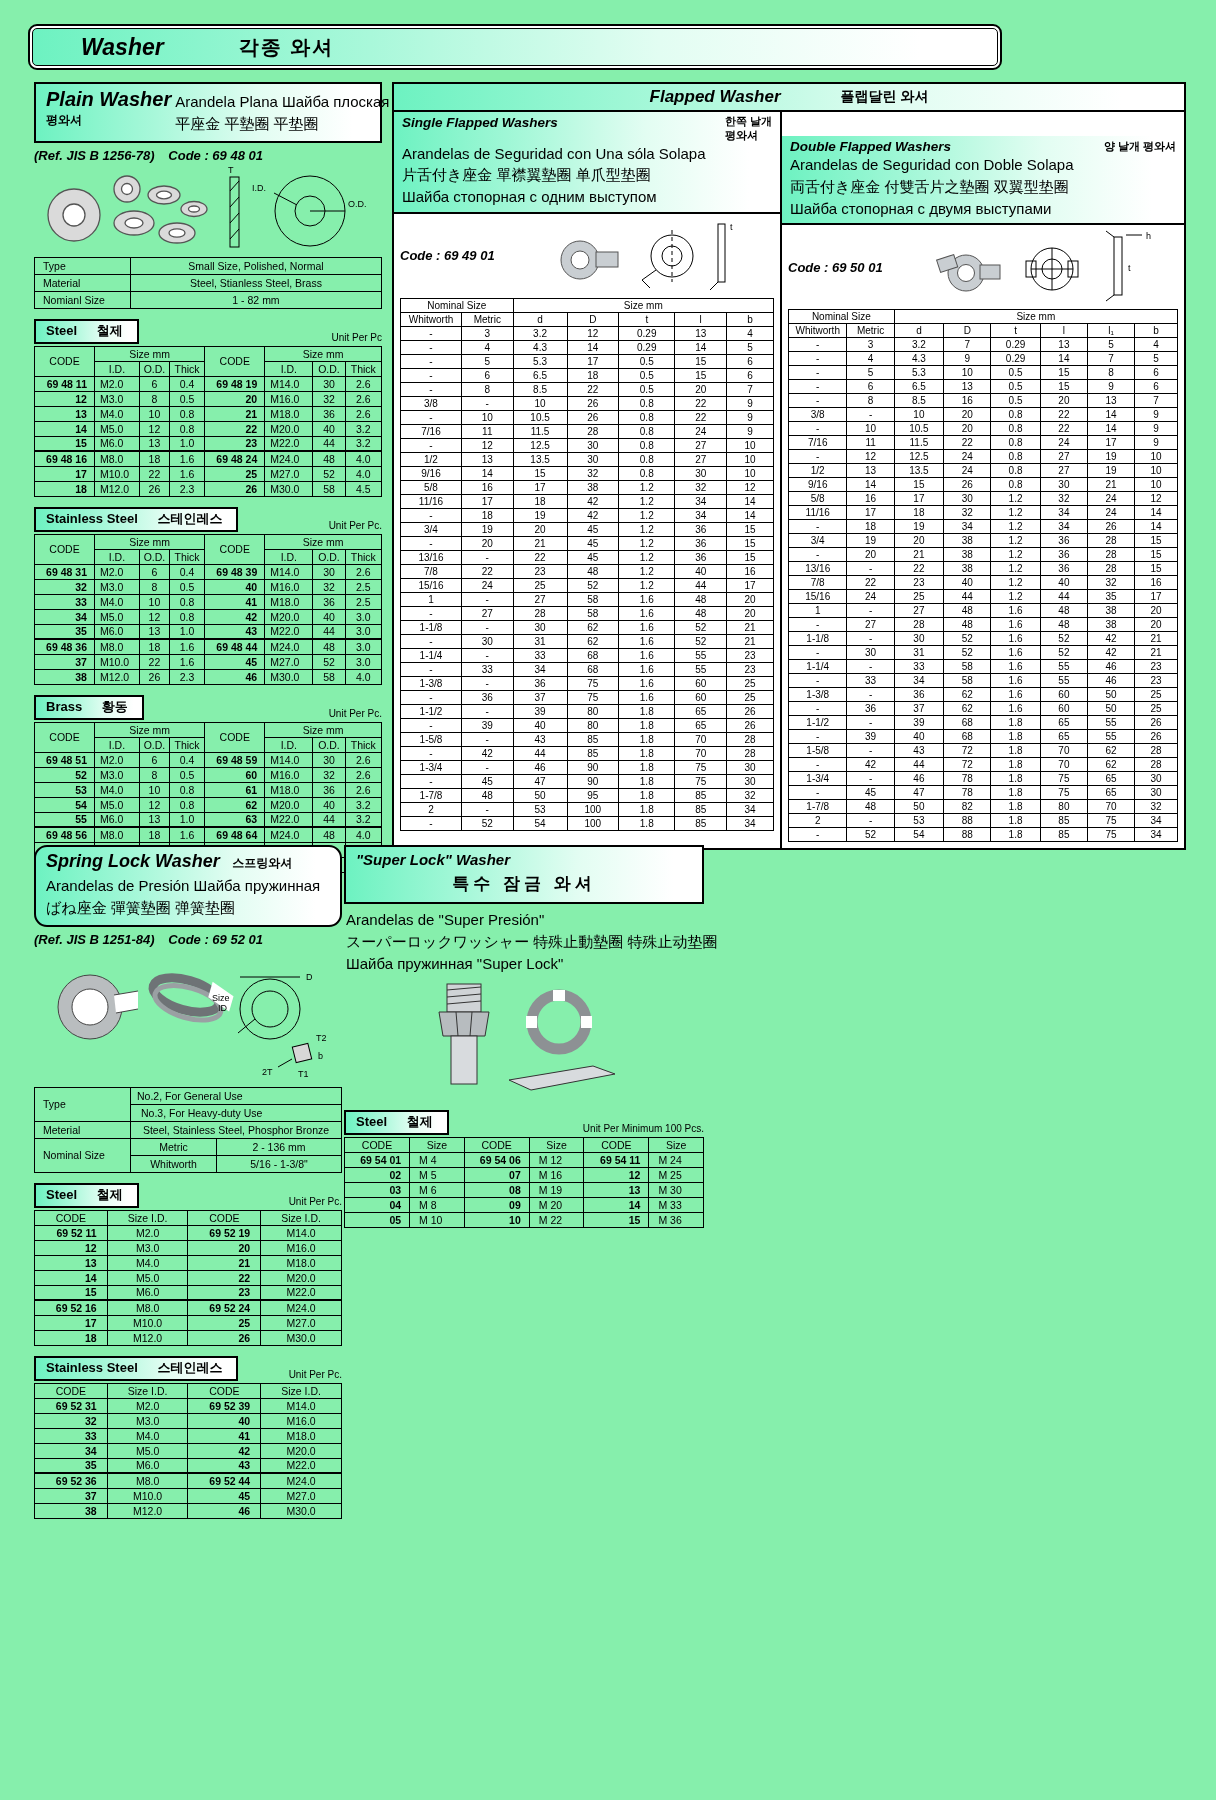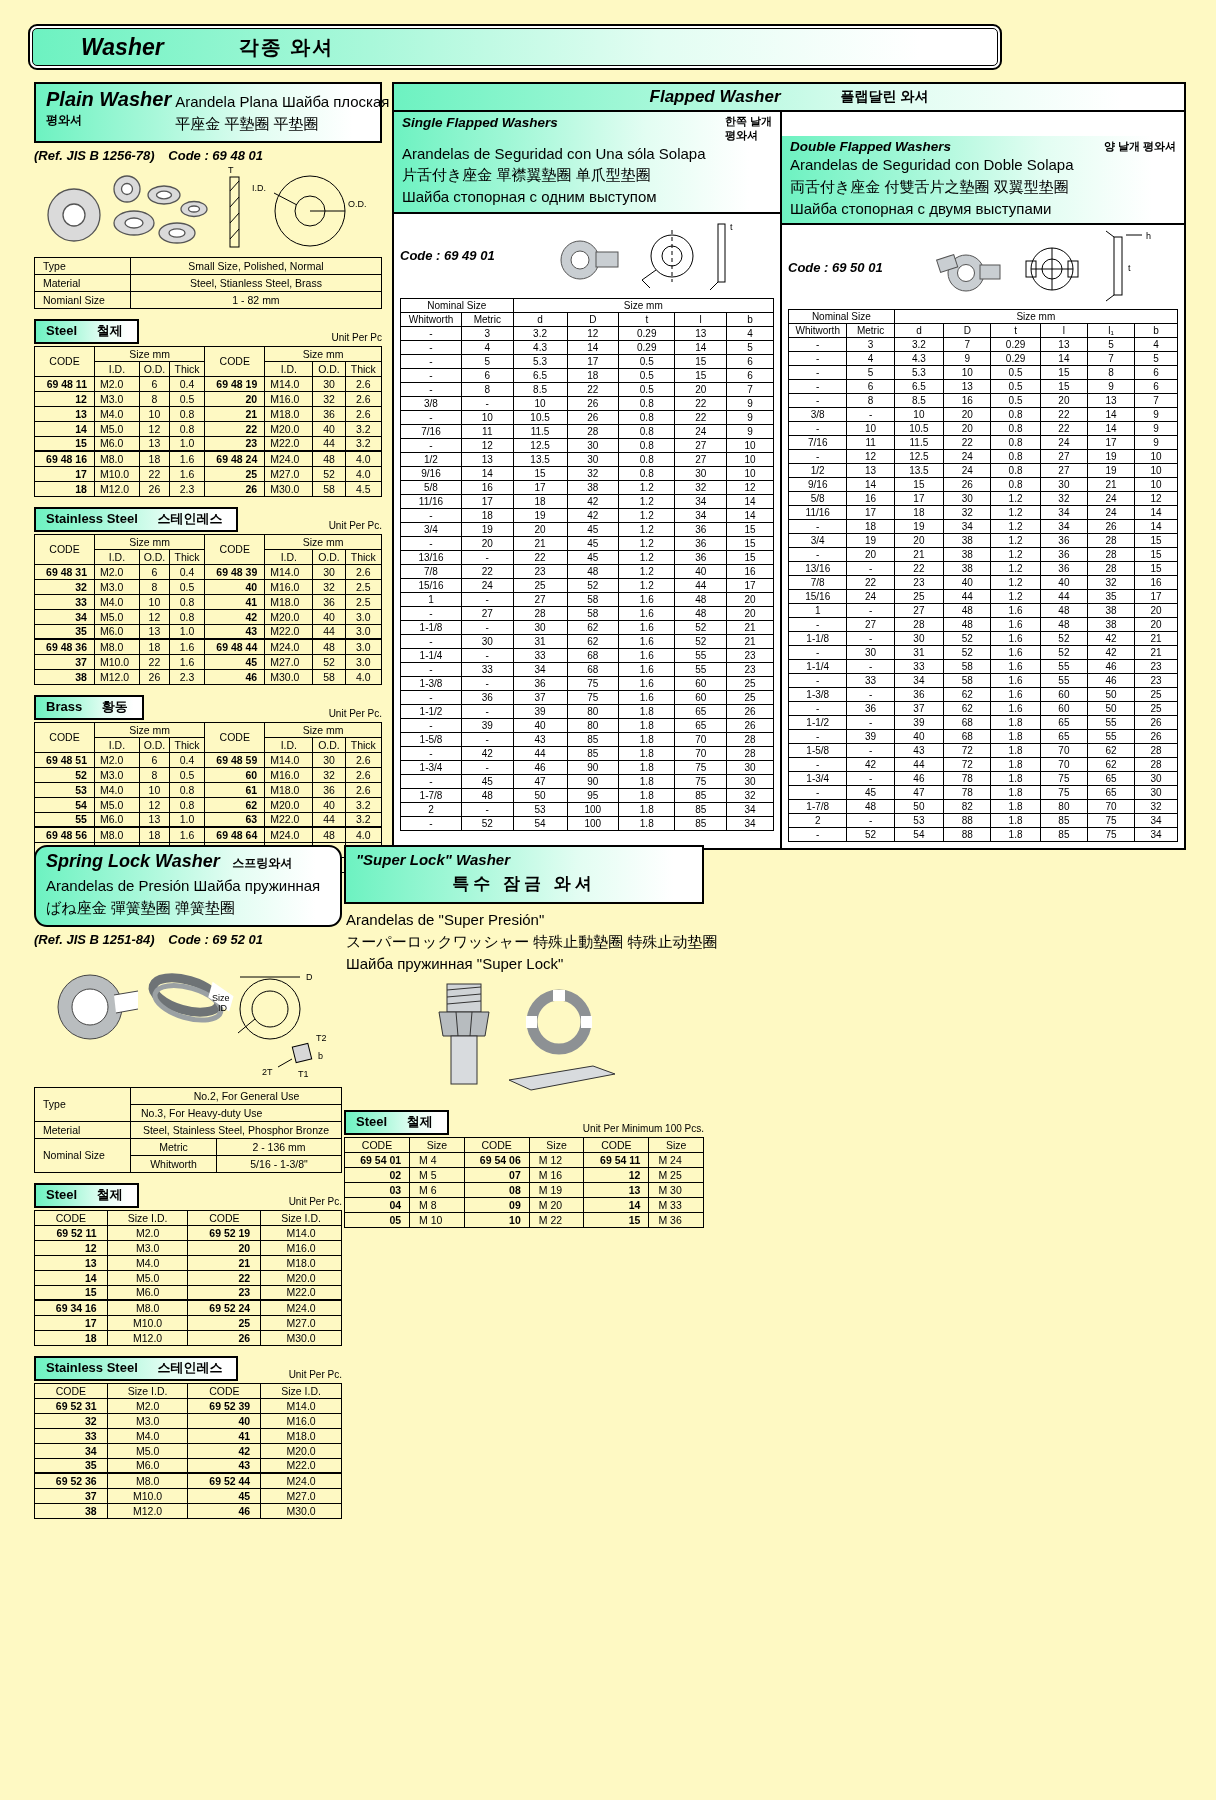--- a/index.html
+++ b/index.html
@@ -1,18 +1,18 @@
 <!DOCTYPE html>
 <html><head>
 <meta charset="utf-8">
 <style>
   * { box-sizing: border-box; }
   html, body { margin: 0; padding: 0; }
   body { width: 1216px; background: #fff; font-family: "Liberation Sans", sans-serif; color: #000; }
-  .page { position: relative; width: 1216px; height: 1800px; background: #fef9c3; overflow: hidden; text-decoration: underline; }
+  .page { position: relative; width: 1216px; height: 1800px; background: #86efac; overflow: hidden; text-decoration: underline; }
 
   .grad { background: linear-gradient(90deg, #6df2c1 0%, #a9f8da 35%, #e2fdf2 65%, #ffffff 92%); }
 
   
   .topbar { position: absolute; left: 28px; top: 24px; width: 974px; height: 46px; border: 2px solid #000; border-radius: 9px; padding: 2px; background: #fff; }
   .topbar-inner { height: 100%; border: 1px solid #000; border-radius: 5px; display: flex; align-items: center; padding-left: 48px; gap: 75px; }
   .topbar-title { font-size: 23px; font-style: italic; font-weight: bold; }
   .topbar-ko { font-size: 20px; font-weight: bold; letter-spacing: 2px; }
 
   .sec { position: absolute; }
@@ -1391,21 +1391,21 @@
       <text x="282" y="94" font-size="9">T2</text>
       <text x="284" y="112" font-size="9">b</text>
       <text x="228" y="128" font-size="9">2T</text>
       <text x="264" y="130" font-size="9">T1</text>
     </svg>
 
     <table class="spec-table">
       <tbody>
           <tr>
         <td class="spec-label" rowspan="2">Type</td>
-        <td colspan="2" style="text-align:center;padding-left:26px;">No.2, For General Use</td>
+        <td colspan="2" style="text-align:left;padding-left:6px;">No.2, For General Use</td>
       </tr>
       <tr>
         <td colspan="2" style="text-align:left;padding-left:10px;">No.3, For Heavy-duty Use</td>
       </tr>
       <tr>
         <td class="spec-label">Meterial</td>
         <td colspan="2">Steel, Stainless Steel, Phosphor Bronze</td>
       </tr>
       <tr>
         <td class="spec-label" rowspan="2">Nominal Size</td>
@@ -1466,21 +1466,21 @@
             <td>22</td>
             <td>M20.0</td>
           </tr>
           <tr>
             <td>15</td>
             <td>M6.0</td>
             <td>23</td>
             <td>M22.0</td>
           </tr>
           <tr class="grp">
-            <td>69 34 16</td>
+            <td>69 52 16</td>
             <td>M8.0</td>
             <td>69 52 24</td>
             <td>M24.0</td>
           </tr>
           <tr>
             <td>17</td>
             <td>M10.0</td>
             <td>25</td>
             <td>M27.0</td>
           </tr>

